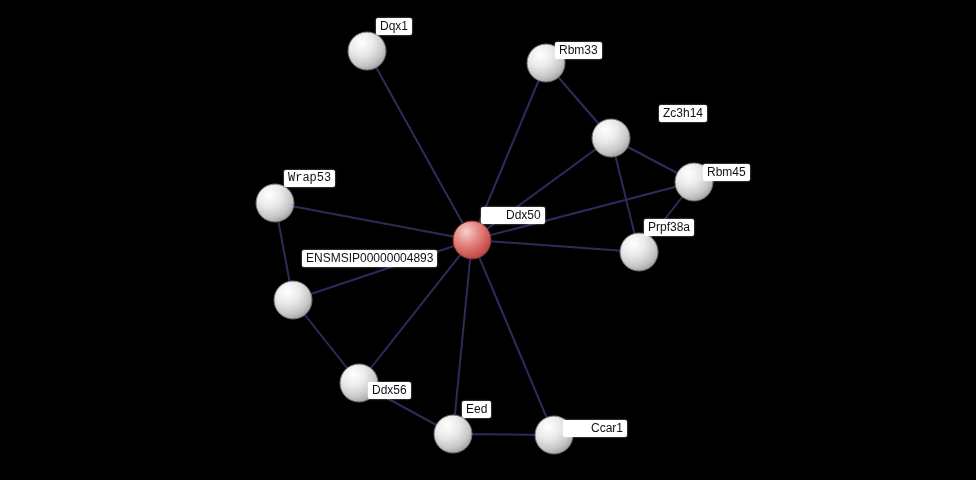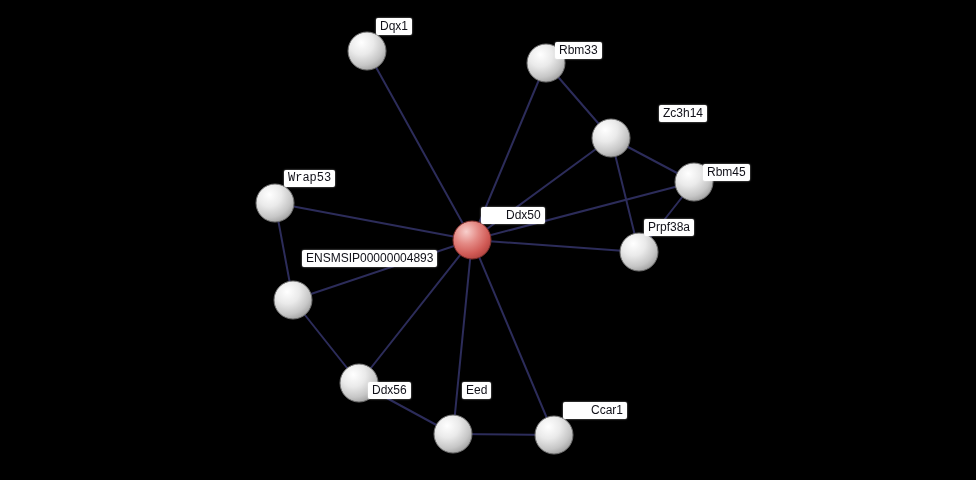--- a/index.html
+++ b/index.html
@@ -92,16 +92,16 @@
   <div id="labels">
       <div class="node-label" style="left: 376px; top: 18px;">Dqx1</div>
       <div class="node-label" style="left: 555px; top: 42px;">Rbm33</div>
       <div class="node-label" style="left: 620px; top: 105px; margin-left: 39px;">Zc3h14</div>
       <div class="node-label" style="left: 703px; top: 164px;">Rbm45</div>
       <div class="node-label" style="left: 284px; top: 170px; font-family: Liberation Mono, monospace;">Wrap53</div>
       <div class="node-label" style="left: 481px; top: 207px; padding-left: 25px;">Ddx50</div>
       <div class="node-label" style="left: 644px; top: 219px; text-align: right;">Prpf38a</div>
       <div class="node-label" style="left: 302px; top: 250px;">ENSMSIP00000004893</div>
       <div class="node-label" style="left: 368px; top: 350px; margin-top: 32px;">Ddx56</div>
-      <div class="node-label" style="left: 462px; top: 382px;">Eed</div>
-      <div class="node-label" style="left: 563px; top: 402px; padding-left: 28px;">Ccar1</div>
+      <div class="node-label" style="left: 462px; top: 401px;">Eed</div>
+      <div class="node-label" style="left: 563px; top: 420px; padding-left: 28px;">Ccar1</div>
     </div>
 </div>
 
 </body></html>

